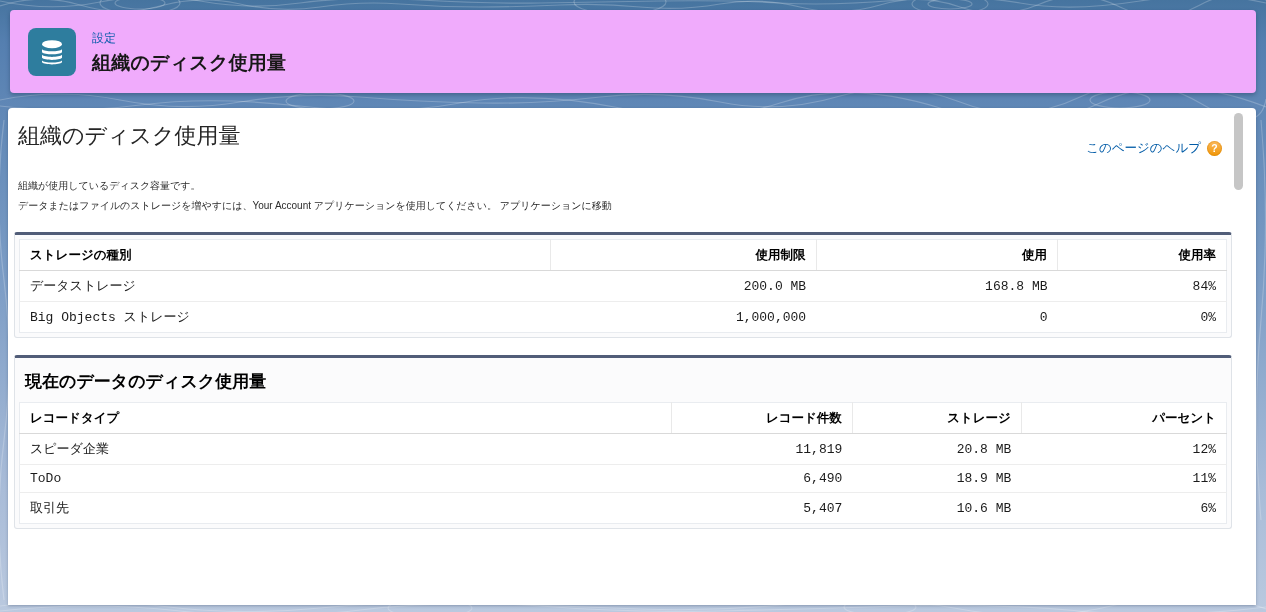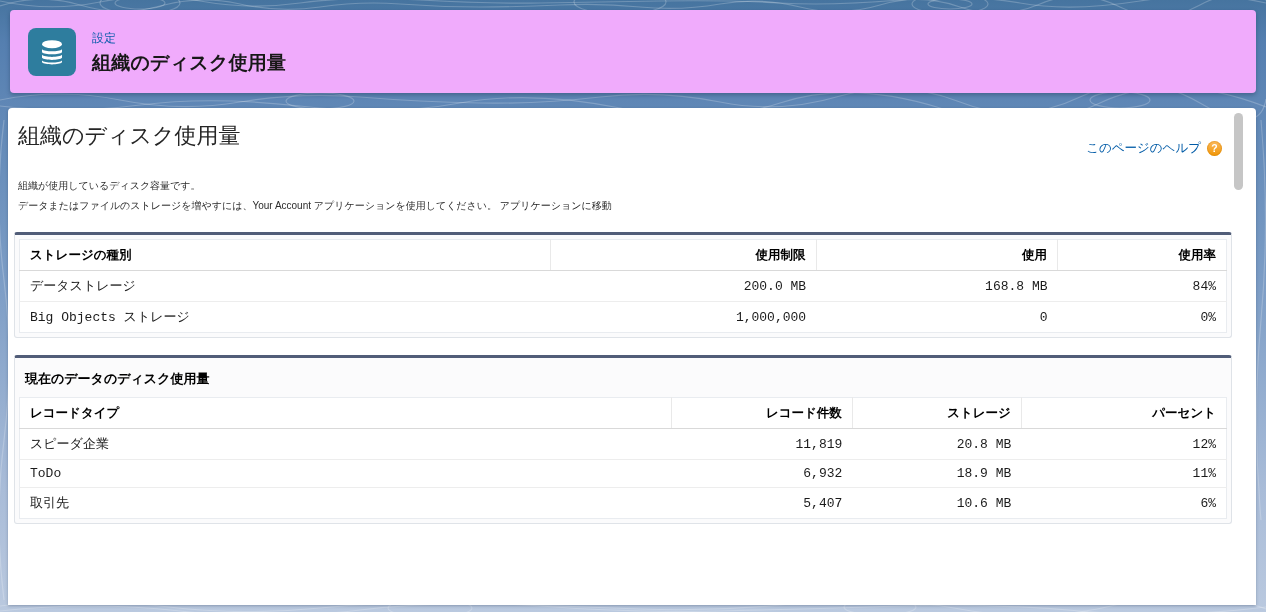--- a/index.html
+++ b/index.html
@@ -50,21 +50,21 @@
 
   
   .block {
     margin:17px 24px 13px 6px;
     background:#fbfbfc;
     border:1px solid #dfe3e8;
     border-top:3px solid #515d78;
     border-radius:3px;
     padding:4px;
   }
-  .block-title { font-size:13px; font-weight:bold; color:#000; padding:8px 6px 9px; }
+  .block-title { font-size:17px; font-weight:bold; color:#000; padding:8px 6px 9px; }
   table { width:100%; border-collapse:collapse; background:#fff; border:1px solid #e9ecf0; }
   th {
     font-size:12.5px; font-weight:bold; color:#000; text-align:right;
     padding:7px 10px 6px; background:#fff;
     border-bottom:1px solid #d9d9d9; border-left:1px solid #e9e9e9;
     white-space:nowrap;
   }
   th:first-child { text-align:left; border-left:none; }
   td {
     font-size:13px; color:#1b1b1b; text-align:right;
@@ -189,21 +189,21 @@
         </thead>
         <tbody>
           <tr>
             <td>スピーダ企業</td>
             <td>11,819</td>
             <td>20.8 MB</td>
             <td>12%</td>
           </tr>
           <tr>
             <td>ToDo</td>
-            <td>6,932</td>
+            <td>6,490</td>
             <td>18.9 MB</td>
             <td>11%</td>
           </tr>
           <tr>
             <td>取引先</td>
             <td>5,407</td>
             <td>10.6 MB</td>
             <td>6%</td>
           </tr>
         </tbody>

